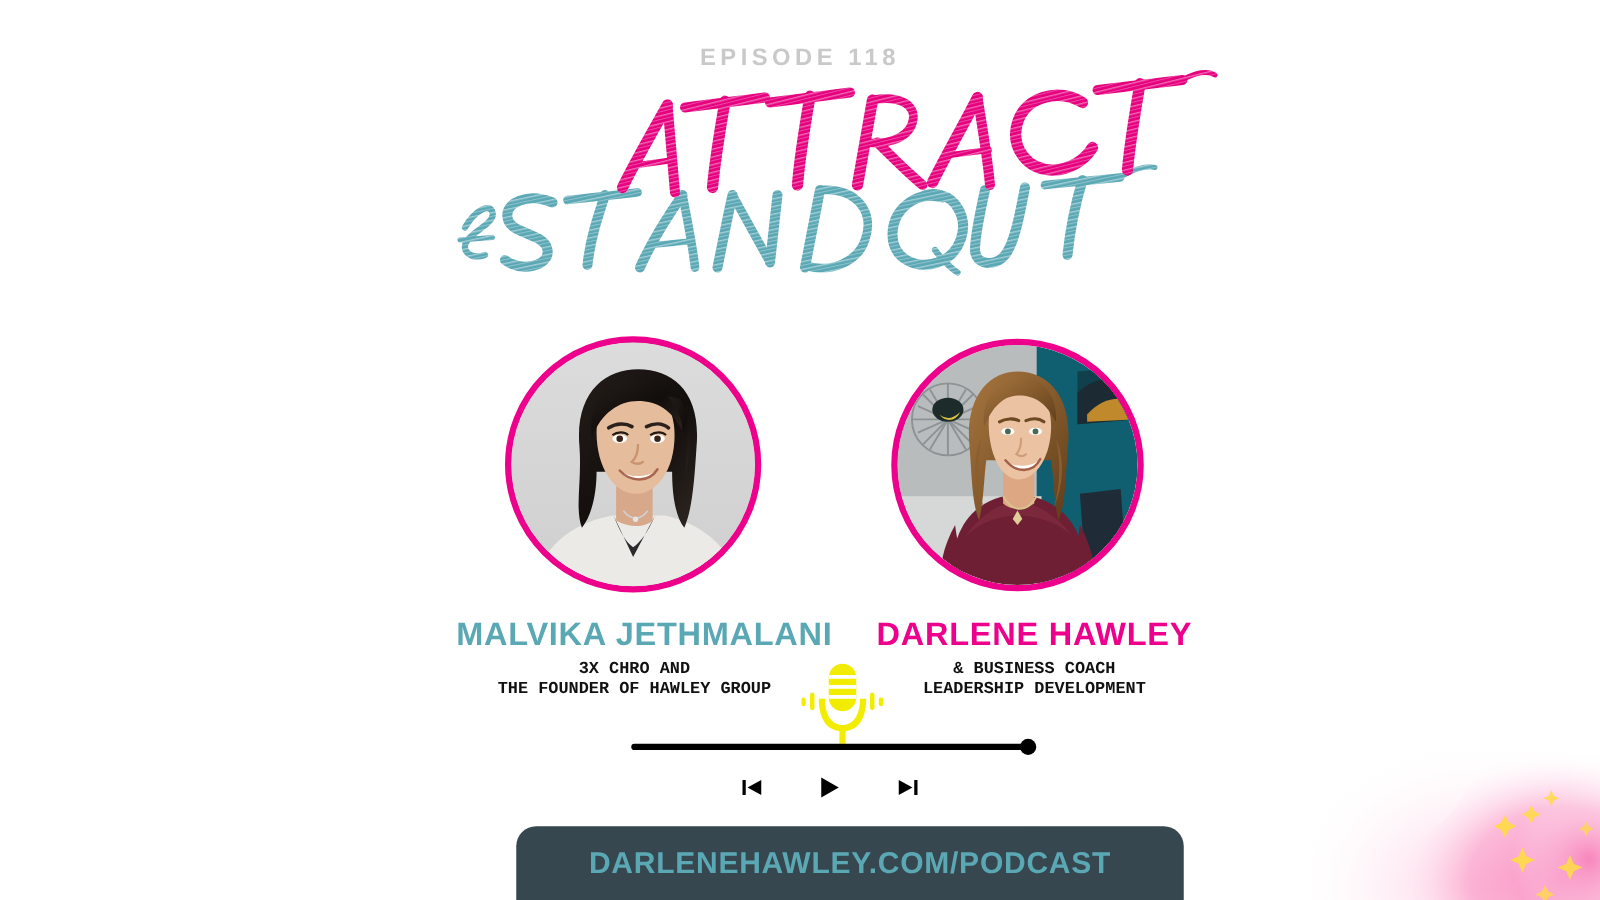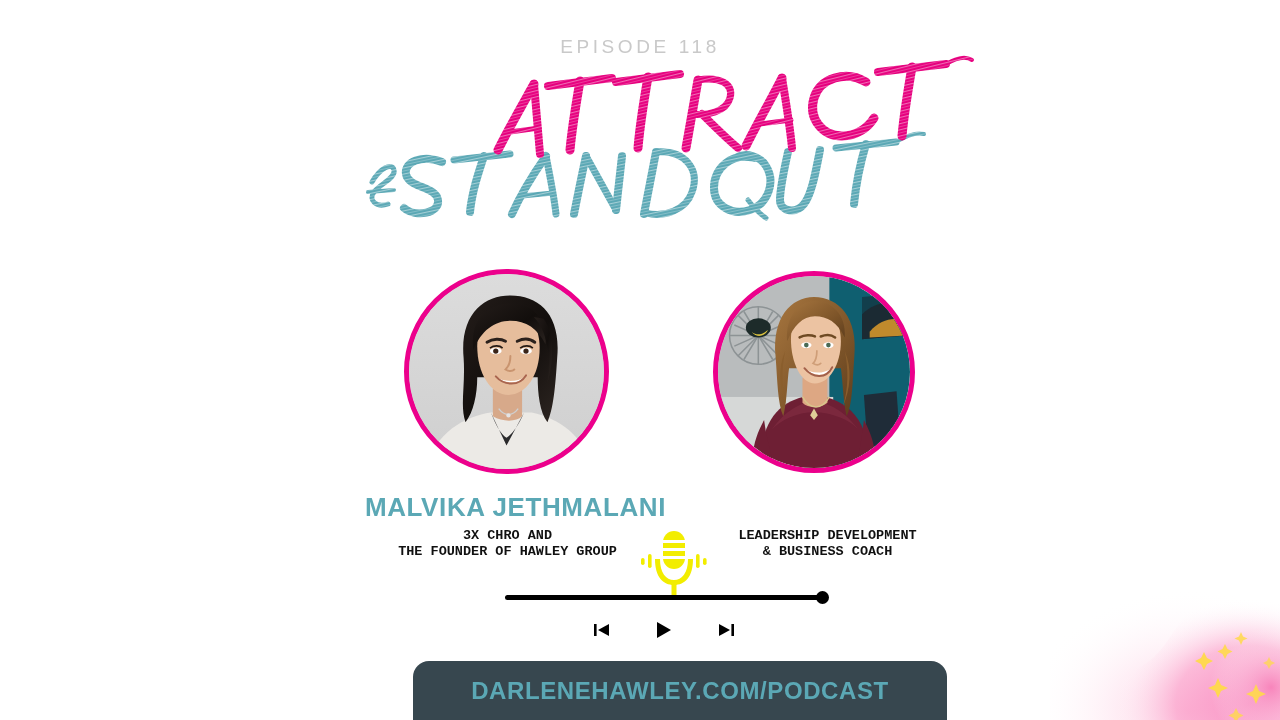--- a/index.html
+++ b/index.html
@@ -15,21 +15,21 @@
   .corner-wash {
     position:absolute; right:0; bottom:0;
     width:230px; height:175px;
     pointer-events:none;
   }
 
   
   .episode-label {
     position:absolute; top:36px; left:0; width:1280px;
     text-align:center;
-    font-size:19px; font-weight:normal;
+    font-size:19px; font-weight:bold;
     letter-spacing:3.6px;
     color:#c9c9c9;
   }
   .script-wrap {
     position:absolute; top:50px; left:350px;
     width:640px; height:175px;
   }
   .script-wrap svg { width:100%; height:100%; display:block; }
 
   
@@ -294,28 +294,29 @@
         <path d="M91 97 C99 105 112 105 118 96 C111 102 97 102 91 97Z" fill="#fff"></path>
         <path d="M90 96 C99 107 113 107 119 95" stroke="#a3604a" stroke-width="2" fill="none" stroke-linecap="round"></path>
 
         <path d="M88 126 C96 140 108 140 116 126" stroke="#d8c58c" stroke-width="1.6" fill="none"></path>
         <path d="M100 138 L104 145 L100 150 L96 145 Z" fill="#e0cd97"></path>
       </g>
     </svg>
   </div>
 
   <div class="name name-left">MALVIKA JETHMALANI</div>
+  <div class="name name-right">DARLENE HAWLEY</div>
 
   <div class="subtitle sub-left">
     <div>3X CHRO AND</div>
     <div>THE FOUNDER OF HAWLEY GROUP</div>
   </div>
   <div class="subtitle sub-right">
+    <div>&amp; BUSINESS COACH</div>
     <div>LEADERSHIP DEVELOPMENT</div>
-    <div>&amp; BUSINESS COACH</div>
   </div>
 
   <div class="mic">
     <svg viewBox="0 0 66 68" xmlns="http://www.w3.org/2000/svg">
       <g fill="#F2ED00">
 
         <rect x="22" y="3" width="22" height="38" rx="11"></rect>
 
         <g fill="#ffffff">
           <rect x="22" y="12" width="22" height="3"></rect>

